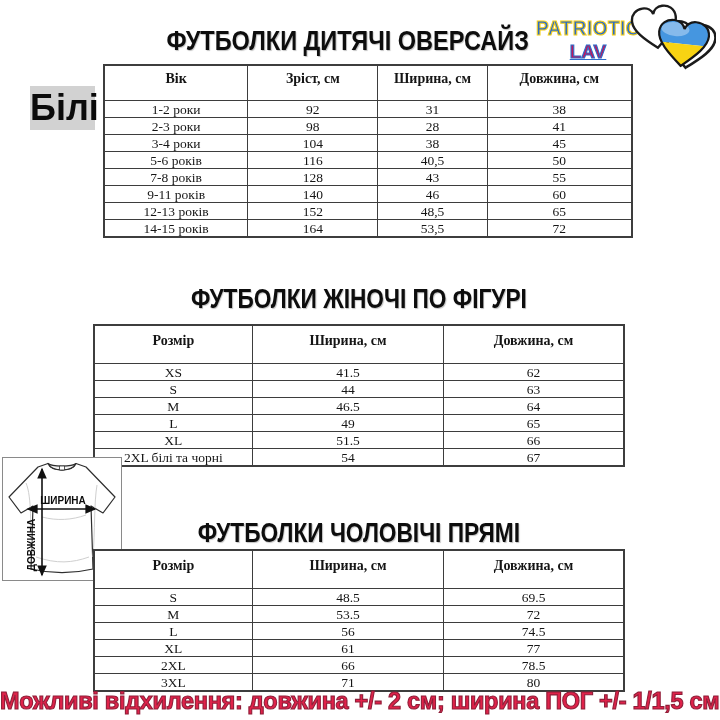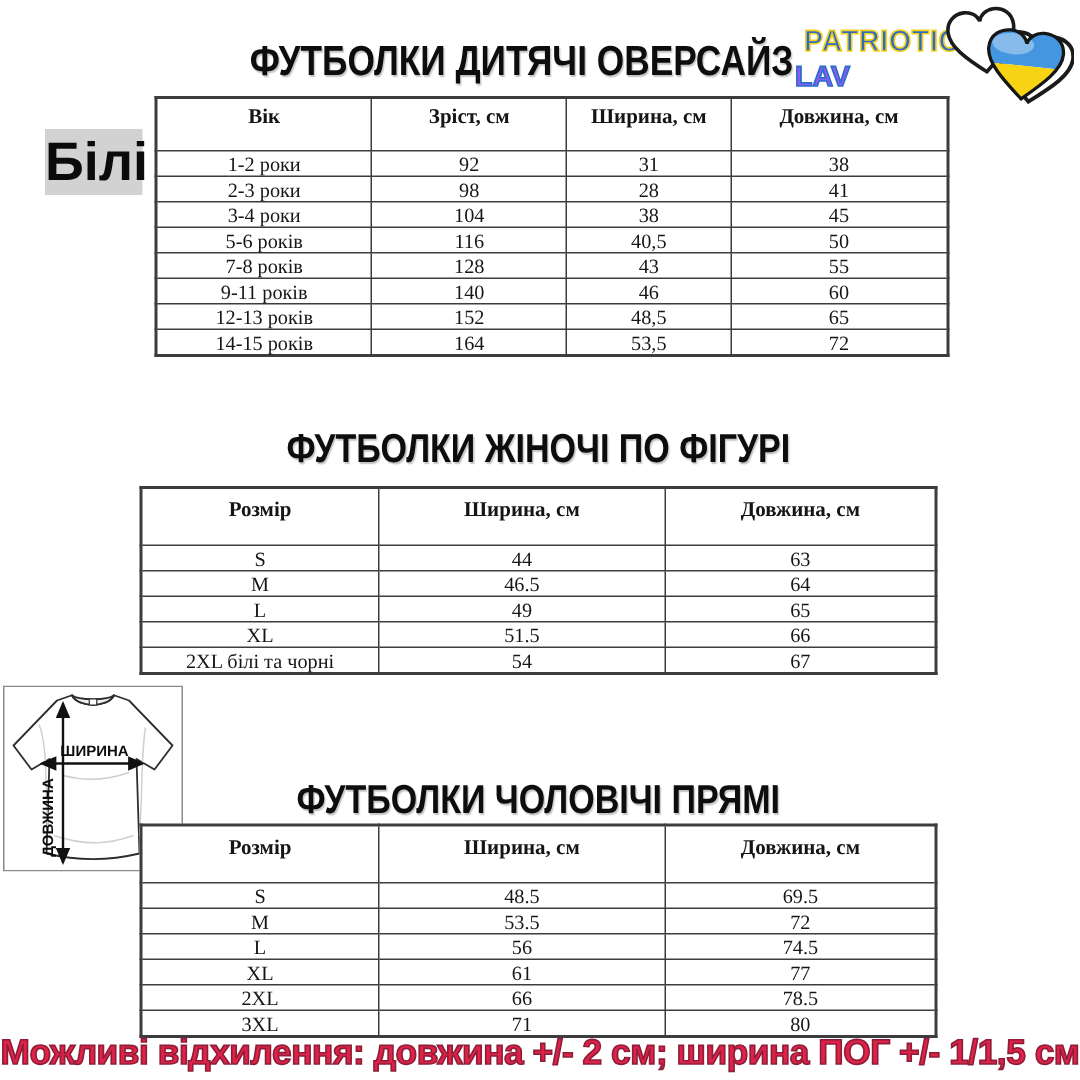--- a/index.html
+++ b/index.html
@@ -14,23 +14,23 @@
   .t1{left:103px;top:25px;width:490px;font-size:28px;}
   .t2{left:93px;top:284px;width:532px;font-size:27px;}
   .t3{left:93px;top:518px;width:532px;font-size:27px;}
 
   
   .logo{position:absolute;left:530px;top:4px;width:186px;height:76px;}
   .logo-txt{position:absolute;left:0;top:14px;width:116px;text-align:center;
             font-family:"Liberation Sans",sans-serif;font-weight:bold;line-height:1;}
   .logo-l1{font-size:20px;letter-spacing:.5px;color:#2c6cc9;-webkit-text-stroke:1.1px #f4cf1b;
            transform:scaleX(.95);}
-  .logo-l2{position:absolute;left:0;top:37px;width:116px;
+  .logo-l2{position:absolute;left:0;top:37px;width:116px;text-align:center;
            font-family:"Liberation Sans",sans-serif;font-weight:bold;font-size:19px;
-           color:#8b5cf6;-webkit-text-stroke:1.1px #2c6cc9;}
+           color:#be185d;text-decoration:underline;-webkit-text-stroke:1.1px #2c6cc9;}
   .hearts{position:absolute;right:0;top:0;}
 
   
   .bili{position:absolute;left:30px;top:86px;width:65px;height:44px;background:#d2d2d2;
         font-family:"Liberation Sans",sans-serif;font-weight:bold;font-size:36px;
         line-height:43px;text-align:center;color:#0b0b0b;}
 
   
   table.size-table{position:absolute;border-collapse:collapse;table-layout:fixed;
                    background:#fff;border:2px solid #3d3d3d;}
@@ -50,21 +50,21 @@
   .tbl-men{left:93px;top:549px;width:532px;}
   .tbl-3col th{height:29px;}
   .tbl-3col th:nth-child(1){width:29.8%;}
   .tbl-3col th:nth-child(2){width:36.2%;}
   .tbl-3col th:nth-child(3){width:34%;}
 
   
   .tshirt-box{position:absolute;left:2px;top:457px;width:120px;height:124px;}
 
   
-  .footnote{position:absolute;left:0;top:688px;width:720px;text-align:center;
+  .footnote{position:absolute;left:0;top:688px;width:720px;text-align:left;
             font-family:"Liberation Sans",sans-serif;font-weight:bold;font-size:23.5px;
             white-space:nowrap;color:#e0224a;-webkit-text-stroke:1.1px #8e1e38;
             letter-spacing:-.3px;}
 </style>
 </head>
 <body>
 
 <div class="page">
 
   <div class="sec-title t1">
@@ -169,20 +169,25 @@
 
   <table class="size-table tbl-3col tbl-women">
       <thead>
         <tr>
           <th>Розмір</th>
           <th>Ширина, см</th>
           <th>Довжина, см</th>
         </tr>
       </thead>
       <tbody>
+        <tr>
+          <td>XS</td>
+          <td>41.5</td>
+          <td>62</td>
+        </tr>
         <tr>
           <td>S</td>
           <td>44</td>
           <td>63</td>
         </tr>
         <tr>
           <td>M</td>
           <td>46.5</td>
           <td>64</td>
         </tr>

